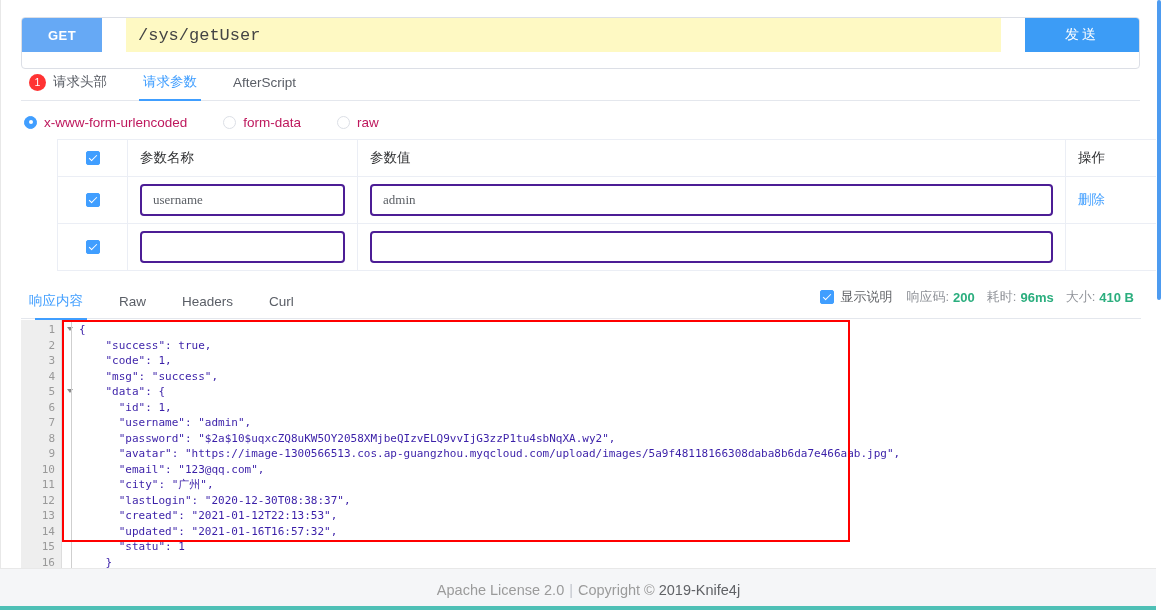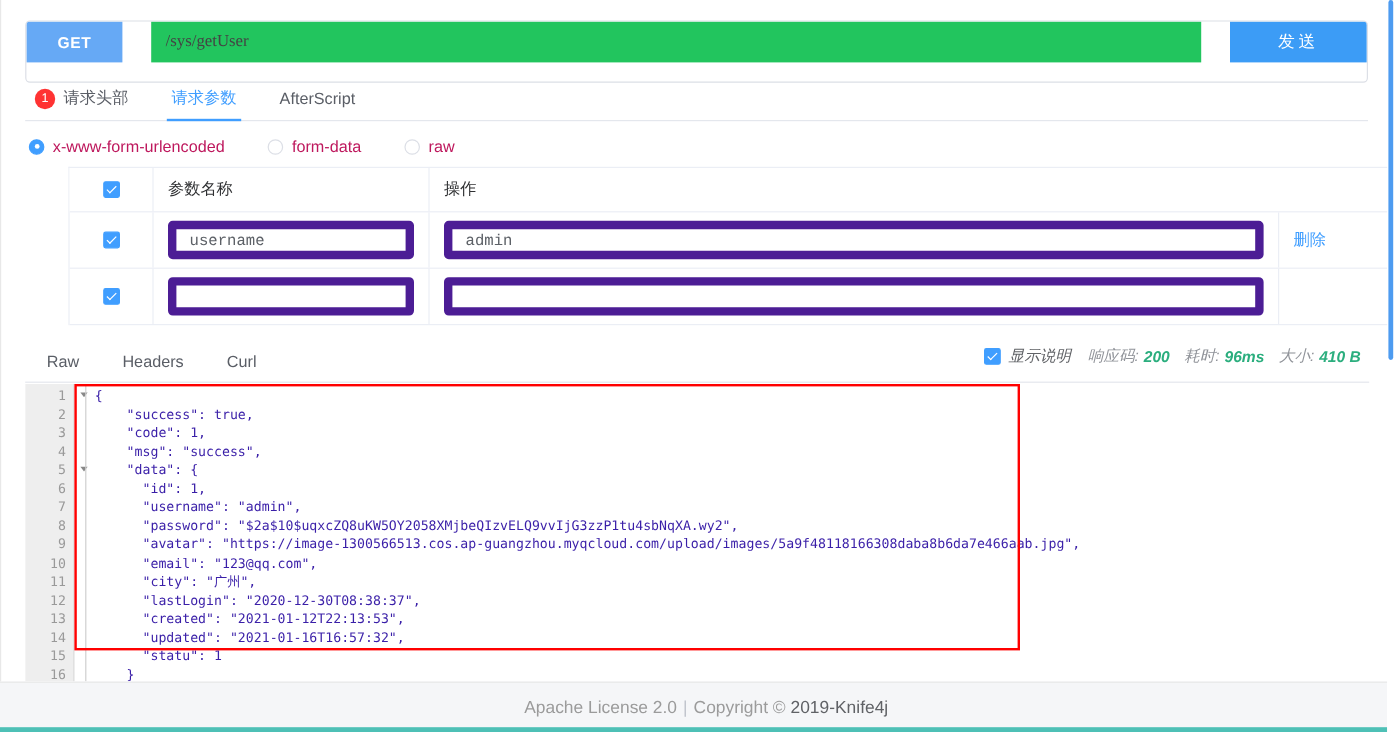--- a/index.html
+++ b/index.html
@@ -51,24 +51,24 @@
     font-size: 13px; font-weight: bold;
     letter-spacing: .5px;
     display: flex; align-items: center; justify-content: center;
     flex: 0 0 auto;
   }
   .url-input {
     flex: 1 1 auto;
     height: 34px;
     border: none; outline: none;
     padding: 0 12px;
-    font-size: 14px;
+    font-size: 17px;
     color: #444;
-    font-family: Liberation Serif, serif;
-    background: #22c55e;
+    font-family: Liberation Mono, monospace;
+    background: #fef9c3;
   }
   .send-btn {
     flex: 0 0 auto;
     width: 114px; height: 34px;
     background: #3c9cf6;
     color: #fff;
     border: none;
     font-size: 14px;
     letter-spacing: 3px;
     cursor: pointer;
@@ -176,48 +176,47 @@
   .cb::after {
     content: "";
     position: absolute; left: 4px; top: 1px;
     width: 3px; height: 7px;
     border: solid #fff;
     border-width: 0 1.5px 1.5px 0;
     transform: rotate(45deg);
   }
   .finput {
     width: 100%; height: 32px;
-    border: 7px solid #4c1d95;
+    border: 2px solid #4c1d95;
     border-radius: 4px;
     padding: 0 11px;
     font-size: 13px;
     color: #5c6066;
     outline: none;
     background: #fff;
-    font-family: Liberation Mono, monospace;
+    font-family: Liberation Serif, serif;
   }
   .del-link {
     color: #409eff;
     cursor: pointer;
     font-size: 13.5px;
   }
 
   
   .resp-tabs {
     position: absolute; left: 21px; top: 283px;
     width: 1120px; height: 36px;
     border-bottom: 1px solid #e4e7ed;
     display: flex; align-items: flex-start;
   }
   .resp-meta {
     position: absolute; right: 16px; top: 287px;
     display: flex; align-items: center;
     font-size: 13px; color: #909399;
     height: 20px;
-    font-style: italic;
   }
   .meta-cb {
     width: 14px; height: 14px;
     background: #409eff; border: 1px solid #409eff;
     border-radius: 2px; position: relative; margin-right: 6px;
   }
   .meta-cb::after {
     content: "";
     position: absolute; left: 4px; top: 1px;
     width: 3px; height: 7px;
@@ -348,20 +347,23 @@
 
   <div class="ptable">
 
     <div class="prow head">
       <div class="pcell c-check">
         <span class="cb"></span>
       </div>
       <div class="pcell c-name">
         <span>参数名称</span>
       </div>
+      <div class="pcell c-val">
+        <span>参数值</span>
+      </div>
       <div class="pcell c-op">
         <span>操作</span>
       </div>
     </div>
 
     <div class="prow body">
       <div class="pcell c-check">
         <span class="cb"></span>
       </div>
       <div class="pcell c-name">
@@ -384,20 +386,23 @@
       </div>
       <div class="pcell c-val">
         <input class="finput" type="text" value="" style="">
       </div>
       <div class="pcell c-op"></div>
     </div>
 
   </div>
 
   <div class="resp-tabs">
+    <div class="rtab first active">
+      <span>响应内容</span>
+    </div>
     <div class="rtab">
       <span>Raw</span>
     </div>
     <div class="rtab">
       <span>Headers</span>
     </div>
     <div class="rtab">
       <span>Curl</span>
     </div>
   </div>

